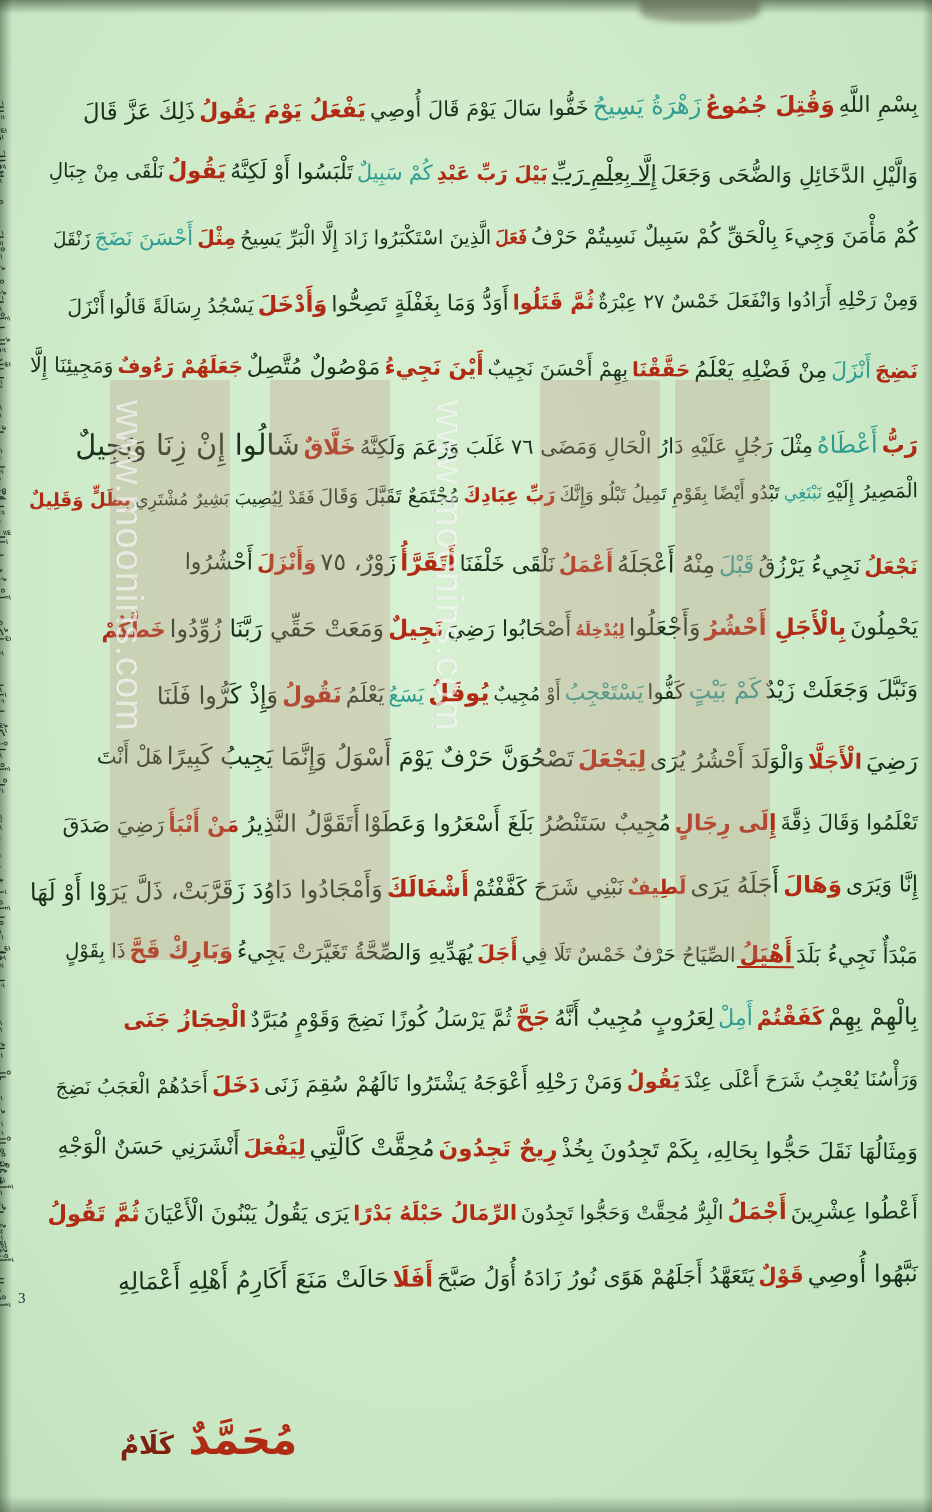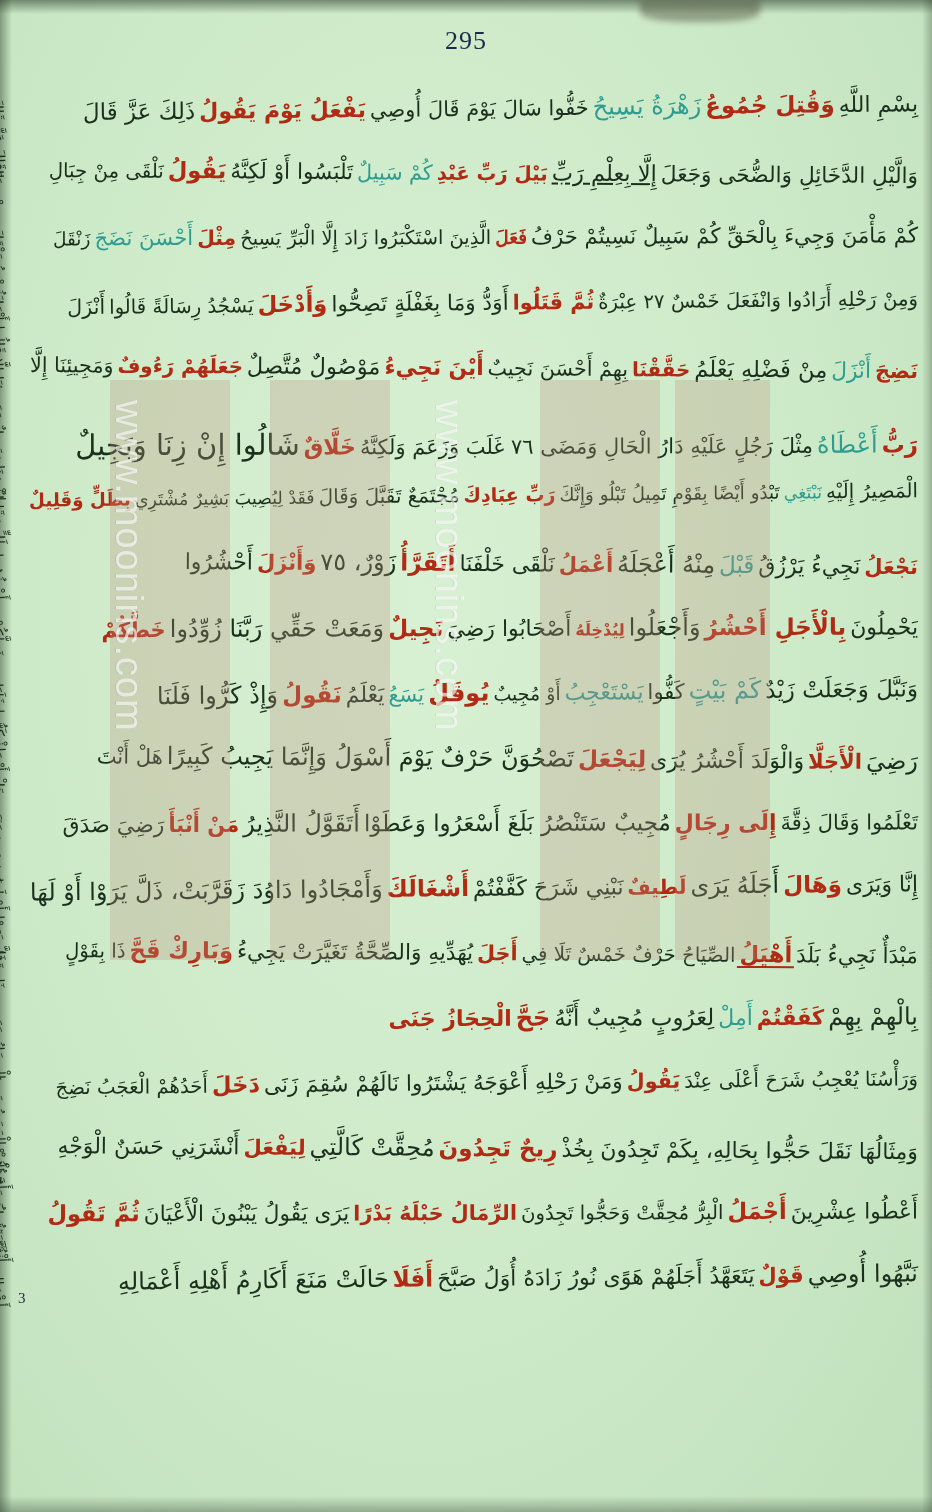--- a/index.html
+++ b/index.html
@@ -172,21 +172,20 @@
 <body>
 
 <div id="page">
   <div id="paper"></div>
   <div class="edge-top"></div>
   <div class="edge-left"></div>
   <div class="edge-right"></div>
   <div class="edge-bottom"></div>
   <div class="corner-smudge"></div>
 
-  <div class="page-number">295</div>
 
   <div class="text-block">
 
   <div class="line" style="position: absolute; top: 10px; right: 0px; left: 0px; transform: rotate(-0.6deg);">
         <span class="seg ink-black" style="font-size: 22px;">بِسْمِ اللَّهِ</span>
         <span class="seg ink-red" style="font-size: 23px;">وَقُتِلَ جُمُوعُ</span>
         <span class="seg ink-teal" style="font-size: 24px;">زَهْرَةُ يَسِيحُ</span>
         <span class="seg ink-black" style="font-size: 21px;">خَفُّوا سَالَ يَوْمَ قَالَ أُوصِي</span>
         <span class="seg ink-red" style="font-size: 22px;">يَفْعَلُ يَوْمَ يَقُولُ</span>
         <span class="seg ink-black" style="font-size: 23px;">ذَلِكَ عَزَّ قَالَ</span>
@@ -310,20 +309,21 @@
         <span class="seg ink-black" style="font-size: 21.62px;">يُهَدِّيهِ وَالصِّحَّةُ تَغَيَّرَتْ يَجِيءُ</span>
         <span class="seg ink-red" style="font-size: 22.56px;">وَبَارِكْ قَحَّ</span>
         <span class="seg ink-black" style="font-size: 19.74px;">ذَا بِقَوْلٍ</span>
       </div>
       <div class="line" style="position: absolute; top: 920px; right: 0px; left: 0px; transform: rotate(-0.2deg);">
         <span class="seg ink-black" style="font-size: 24px;">بِالْهِمْ بِهِمْ</span>
         <span class="seg ink-red" style="font-size: 21px;">كَفَقْتُمْ</span>
         <span class="seg ink-teal" style="font-size: 22px;">أَمِلْ</span>
         <span class="seg ink-black" style="font-size: 23px;">لِعَرُوبٍ مُجِيبٌ أَنَّهُ</span>
         <span class="seg ink-red" style="font-size: 24px;">جَحَّ</span>
+        <span class="seg ink-black" style="font-size: 21px;">ثُمَّ يَرْسَلُ كُوزًا نَضِجَ وَقَوْمٍ مُبَرَّدٌ</span>
         <span class="seg ink-red" style="font-size: 22px;">الْحِجَازُ جَنَى</span>
       </div>
       <div class="line" style="position: absolute; top: 985px; right: 0px; left: 0px; transform: rotate(-0.6deg);">
         <span class="seg ink-black" style="font-size: 19.74px;">وَرَأْسُنَا يُعْجِبُ شَرَحَ أَعْلَى عِنْدَ</span>
         <span class="seg ink-red" style="font-size: 20.68px;">يَقُولُ</span>
         <span class="seg ink-black" style="font-size: 21.62px;">وَمَنْ رَحْلِهِ أَعْوَجَهُ يَشْتَرُوا نَالَهُمْ سُقِمَ زَنَى</span>
         <span class="seg ink-red" style="font-size: 22.56px;">دَخَلَ</span>
         <span class="seg ink-black" style="font-size: 19.74px;">أَحَدُهُمْ الْعَجَبُ نَضِجَ</span>
       </div>
       <div class="line" style="position: absolute; top: 1050px; right: 0px; left: 0px; transform: rotate(0.4deg);">
@@ -354,20 +354,24 @@
 
   <div class="watermark-bands">
     <div class="band b1"></div>
     <div class="band b2"></div>
     <div class="band b3"></div>
     <div class="band b4"></div>
   </div>
   <div class="wm-vert" style="left:150px; top:400px; transform: rotate(90deg);">www.moonins.com</div>
   <div class="wm-vert" style="left:470px; top:400px; transform: rotate(90deg);">www.moonins.com</div>
 
+  <div class="colophon">
+    <span>مُحَمَّدٌ</span>
+    <span class="small">كَلَامٌ</span>
+  </div>
 <div class="margin-note" style="left: 6px; top: 98px; transform: rotate(88deg);">وَقَالَ عَزَّ قَالَ</div>
     <div class="margin-note" style="left: 6px; top: 163px; transform: rotate(88deg);">مِنْ جِبَالِ</div>
     <div class="margin-note" style="left: 6px; top: 228px; transform: rotate(88deg);">نُصْبِحُ زَنْقَلَ</div>
     <div class="margin-note" style="left: 6px; top: 293px; transform: rotate(88deg);">قَالُوا أَنْزَلَ</div>
     <div class="margin-note" style="left: 6px; top: 358px; transform: rotate(88deg);">وَمَجِيئِنَا إِلَّا</div>
     <div class="margin-note" style="left: 6px; top: 423px; transform: rotate(88deg);">إِنْ زِنَا وَبَجِيلٌ</div>
     <div class="margin-note" style="left: 6px; top: 488px; transform: rotate(88deg);">بِطَلٍّ وَقَلِيلٌ</div>
     <div class="margin-note" style="left: 6px; top: 553px; transform: rotate(88deg);">أَحْشُرُوا</div>
     <div class="margin-note" style="left: 6px; top: 618px; transform: rotate(88deg);">خَطَّكُمْ</div>
     <div class="margin-note" style="left: 6px; top: 683px; transform: rotate(88deg);">وَإِذْ كَرُّوا فَلَنَا</div>

